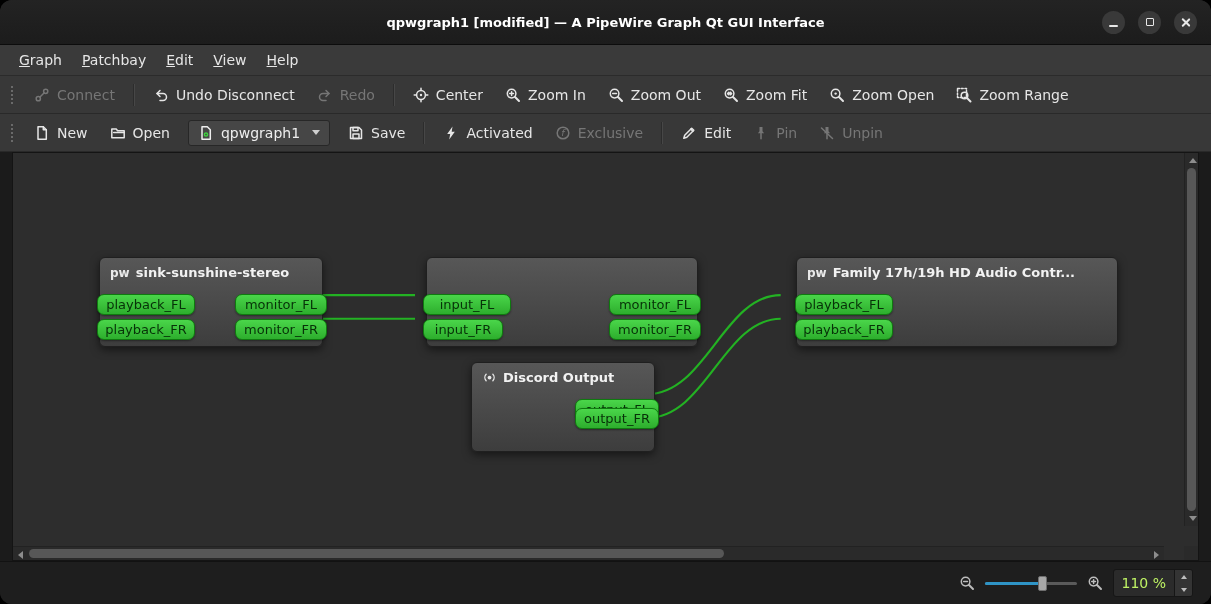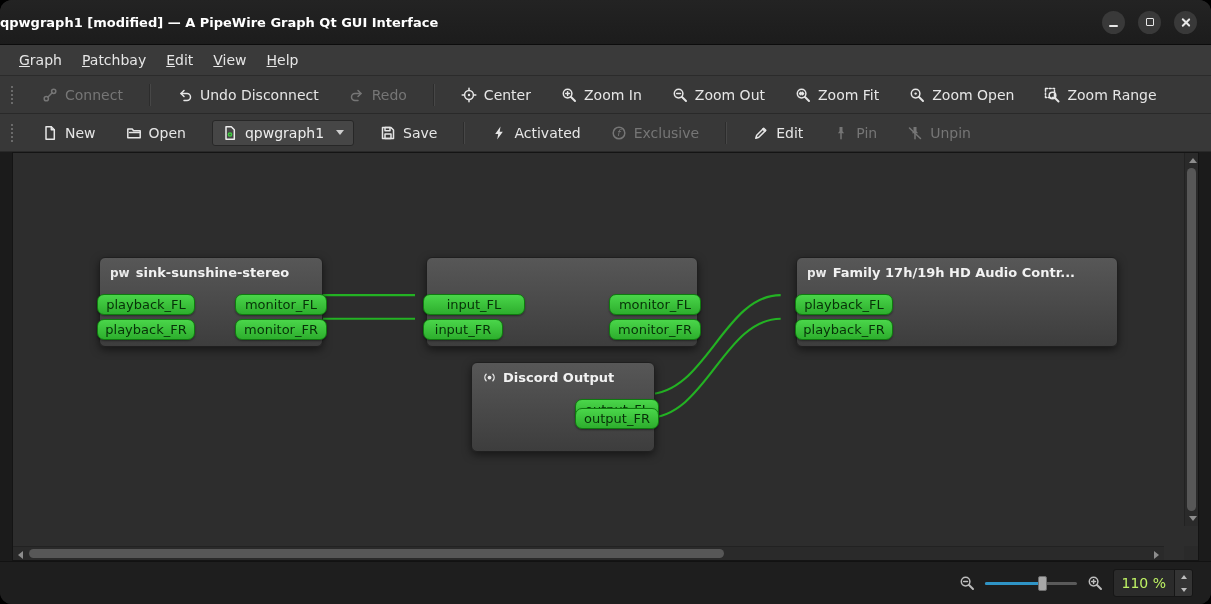--- a/index.html
+++ b/index.html
@@ -1,37 +1,37 @@
 <!DOCTYPE html>
 <html><head>
 <meta charset="utf-8">
 <style>
   html,body{margin:0;padding:0;background:#000;}
   body{width:1211px;height:604px;position:relative;font-family:"DejaVu Sans",sans-serif;-webkit-font-smoothing:antialiased;}
   .window{position:absolute;inset:0;border-radius:12px;overflow:hidden;background:#1d1d1d;display:flex;flex-direction:column;}
 
   
-  .titlebar{height:44px;flex:none;background:linear-gradient(#232323,#1c1c1c);display:flex;align-items:center;position:relative;border-bottom:1px solid #0c0c0c;}
+  .titlebar{height:44px;flex:none;background:linear-gradient(#232323,#1c1c1c);display:flex;align-items:center;justify-content:center;position:relative;border-bottom:1px solid #0c0c0c;}
   .title{color:#ffffff;font-weight:bold;font-size:13px;}
   .win-controls{position:absolute;right:14px;top:0;height:100%;display:flex;align-items:center;gap:13px;}
   .win-btn{width:23px;height:23px;border-radius:50%;background:#393939;display:flex;align-items:center;justify-content:center;}
   .icon-min{width:9px;height:2px;background:#e8e8e8;margin-top:7px;border-radius:1px;}
   .icon-max{width:8px;height:8px;border:1.5px solid #e8e8e8;border-radius:1px;box-sizing:border-box;}
   .icon-close{position:relative;width:11px;height:11px;}
   .icon-close::before,.icon-close::after{content:"";position:absolute;left:4.7px;top:0;width:1.7px;height:11px;background:#e8e8e8;border-radius:1px;}
   .icon-close::before{transform:rotate(45deg);}
   .icon-close::after{transform:rotate(-45deg);}
 
   
   .menubar{height:30px;flex:none;background:#3a3a3a;display:flex;align-items:center;padding:0 10px;gap:2px;border-bottom:1px solid #2b2b2b;}
   .menu-item{display:inline-block;color:#e6e6e6;font-size:14px;padding:3px 9px;border-radius:3px;}
   .menu-item::first-letter{text-decoration:underline;}
 
   
-  .toolbar{height:37px;flex:none;background:#383838;display:flex;align-items:center;border-bottom:1px solid #292929;padding:0 6px;gap:10px;}
+  .toolbar{height:37px;flex:none;background:#383838;display:flex;align-items:center;border-bottom:1px solid #292929;padding:0 6px;gap:2px;}
   .tb-handle{width:6px;height:22px;margin:0 7px 0 3px;background-image:radial-gradient(#6a6a6a 1px,transparent 1.3px);background-size:4px 4px;background-position:1px 1px;flex:none;}
   .tb-sep{width:1px;height:22px;background:#2c2c2c;border-right:1px solid #474747;margin:0 6px;flex:none;}
   .tb-item{display:flex;align-items:center;gap:7px;color:#e6e6e6;font-size:14px;padding:5px 10px;border-radius:3px;white-space:nowrap;}
   .tb-item.disabled{color:#767676;}
   .icn{width:16px;height:16px;stroke:currentColor;fill:none;stroke-width:1.5;stroke-linecap:round;stroke-linejoin:round;flex:none;display:block;}
   .combo{display:flex;align-items:center;gap:7px;background:#464646;border:1px solid #272727;border-radius:3px;padding:4px 9px;color:#eeeeee;font-size:14px;margin:0 6px;}
   .combo-arrow{width:0;height:0;border-left:4px solid transparent;border-right:4px solid transparent;border-top:5px solid #cfcfcf;margin-left:5px;}
 
   
   .central{flex:none;height:409px;background:#1b1b1b;padding:0 12px;display:flex;}
@@ -274,21 +274,21 @@
             <span class="pw-glyph">pw</span>
             <span>sink-sunshine-stereo</span>
           </div>
           <div class="port" style="left:-3px;top:36px;width:98px">playback_FL</div>
           <div class="port" style="left:-3px;top:61px;width:98px">playback_FR</div>
           <div class="port" style="left:135px;top:36px;width:92px">monitor_FL</div>
           <div class="port" style="left:135px;top:61px;width:92px">monitor_FR</div>
         </div>
 
         <div class="node" style="left:413px;top:104px;width:270px;height:88px">
-          <div class="port" style="left:-4px;top:36px;width:102px">input_FL</div>
+          <div class="port" style="left:-4px;top:36px;width:88px">input_FL</div>
           <div class="port" style="left:-4px;top:61px;width:80px">input_FR</div>
           <div class="port" style="left:182px;top:36px;width:92px">monitor_FL</div>
           <div class="port" style="left:182px;top:61px;width:92px">monitor_FR</div>
         </div>
 
         <div class="node" style="left:783px;top:104px;width:320px;height:88px">
           <div class="node-header">
             <span class="pw-glyph">pw</span>
             <span>Family 17h/19h HD Audio Contr...</span>
           </div>

